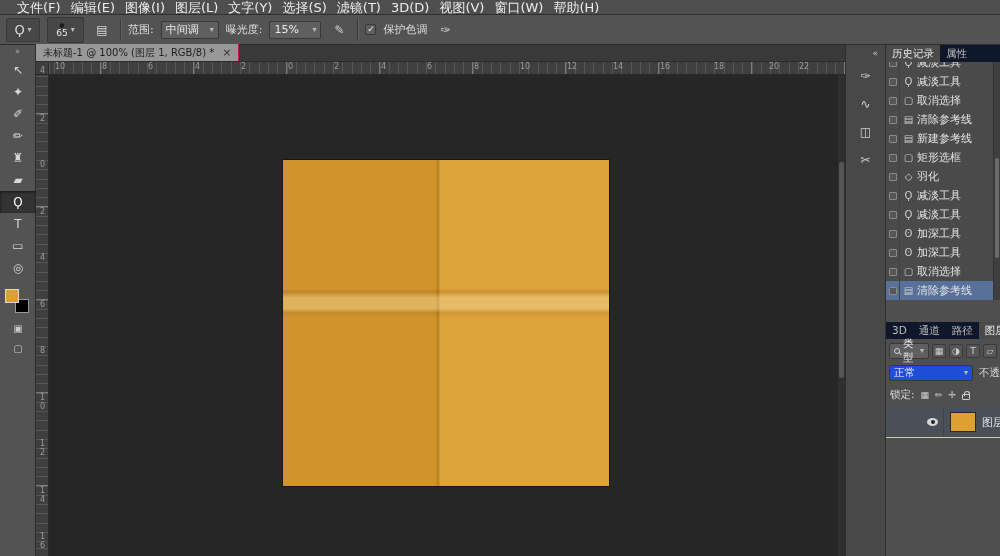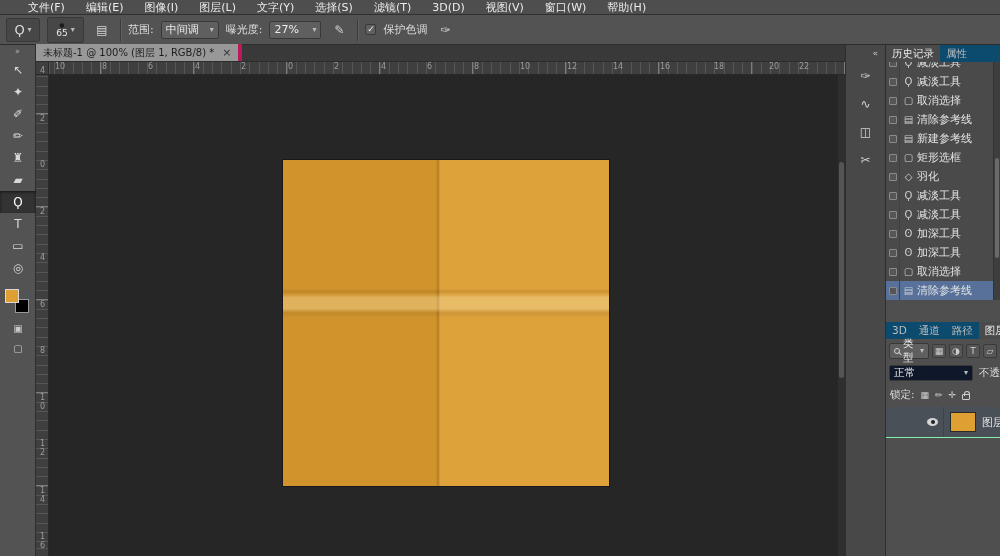--- a/index.html
+++ b/index.html
@@ -3,21 +3,21 @@
 <meta charset="utf-8">
 <style>
   *{margin:0;padding:0;box-sizing:border-box;}
   html,body{width:1000px;height:556px;overflow:hidden;background:#3c3c3c;
     font-family:"DejaVu Sans","Liberation Sans",sans-serif;}
   .app{position:relative;width:1000px;height:556px;background:#3c3c3c;color:#e0e0e0;}
 
   
   .menubar{position:absolute;left:0;top:0;width:100%;height:15px;background:#4e4e4e;
     border-bottom:1px solid #303030;display:flex;align-items:center;padding-left:12px;}
-  .mitem{font-size:11px;color:#ececec;padding:0 5px;line-height:15px;white-space:nowrap;margin-left:11px;}
+  .mitem{font-size:13px;color:#ececec;padding:0 5px;line-height:15px;white-space:nowrap;}
 
   
   .optionsbar{position:absolute;left:0;top:15px;width:100%;height:30px;background:#535353;
     border-bottom:1px solid #2c2c2c;display:flex;align-items:center;gap:7px;padding:0 6px;}
   .well{background:#474747;border:1px solid #383838;border-radius:2px;display:flex;
     align-items:center;justify-content:center;}
   .toolpreset{width:34px;height:24px;gap:3px;}
   .tp-glyph{font-size:13px;color:#ddd;line-height:1;}
   .dd-caret{font-size:8px;color:#bbb;line-height:1;}
   .brushwell{width:37px;height:26px;gap:3px;}
@@ -44,21 +44,21 @@
   .swatches{position:relative;width:36px;height:32px;margin-top:8px;}
   .swatch{position:absolute;width:14px;height:14px;border:1px solid #d8d8d8;}
   .swatch.fg{left:5px;top:2px;background:#dfa033;z-index:2;}
   .swatch.bg{left:15px;top:12px;background:#000;border-color:#999;}
   .tool.small{height:20px;font-size:10px;color:#c9c9c9;}
 
   
   .tabstrip{position:absolute;left:36px;top:45px;width:809px;height:17px;background:#393939;
     border-bottom:1px solid #2c2c2c;display:flex;align-items:flex-end;}
   .doctab{height:17px;background:#989898;color:#1e1e1e;font-size:10px;display:flex;align-items:center;
-    padding:0 7px;gap:8px;border-right:4px solid #be185d;white-space:nowrap;}
+    padding:0 7px;gap:8px;border-right:1px solid #be185d;white-space:nowrap;}
   .doctab .close{color:#333;font-size:11px;line-height:1;}
 
   
   .canvasarea{position:absolute;left:36px;top:62px;width:809px;height:494px;background:#262626;}
   .rcorner{position:absolute;left:0;top:0;width:13px;height:13px;background:#3f3f3f;
     border-right:1px solid #2a2a2a;border-bottom:1px solid #2a2a2a;}
   .hruler{position:absolute;left:13px;top:0;right:0;height:13px;background-color:#3f3f3f;
     border-bottom:1px solid #2a2a2a;
     background-image:
       repeating-linear-gradient(to right,#565656 0 1px,transparent 1px 9.3px),
@@ -88,21 +88,21 @@
 
   
   .icondock{position:absolute;left:845px;top:45px;width:40px;bottom:0;background:#484848;border-left:1px solid #2e2e2e;}
   .dock-collapse{text-align:right;padding:3px 7px 2px;color:#c4c4c4;font-size:9px;}
   .dockbtn{width:24px;height:24px;margin:4px auto;display:flex;align-items:center;justify-content:center;
     color:#d0d0d0;font-size:12px;border-radius:3px;}
 
   
   .rightpanel{position:absolute;left:885px;top:45px;width:115px;bottom:0;background:#4f4f4f;
     border-left:1px solid #2e2e2e;overflow:hidden;}
-  .ptabs,.ltabs{position:absolute;left:0;width:100%;height:17px;background:#0c4a6e;display:flex;}
+  .ptabs,.ltabs{position:absolute;left:0;width:100%;height:17px;background:#0f172a;display:flex;}
   .ptabs{top:0;}
   .ltabs{top:277px;text-align:right;}
   .ptab{font-size:10.5px;color:#bdbdbd;padding:0 6px;line-height:17px;white-space:nowrap;}
   .ptab.active{background:#4a4a4a;color:#e8e8e8;}
 
   .hlist{position:absolute;left:0;top:17px;width:108px;height:238px;background:#4a4a4a;overflow:hidden;}
   .hrows{margin-top:-9px;}
   .hrow{display:flex;align-items:center;height:19px;}
   .hsrc{width:14px;height:19px;border-right:1px solid #414141;display:flex;align-items:center;
     justify-content:center;flex:none;}
@@ -115,21 +115,21 @@
 
   .filterrow{position:absolute;left:0;top:296px;width:100%;height:20px;display:flex;align-items:center;gap:3px;padding:0 3px;}
   .kindselect{height:16px;background:#5f5f5f;border:1px solid #383838;border-radius:2px;display:flex;
     align-items:center;gap:3px;padding:0 4px;font-size:10.5px;color:#ececec;}
   .mini-mag{width:6px;height:6px;border:1px solid #d0d0d0;border-radius:50%;position:relative;flex:none;}
   .mini-mag::after{content:"";position:absolute;width:4px;height:1px;background:#d0d0d0;right:-3px;bottom:-1px;transform:rotate(45deg);}
   .minibtn{width:14px;height:14px;display:flex;align-items:center;justify-content:center;font-size:9px;
     color:#cfcfcf;background:#565656;border:1px solid #3a3a3a;border-radius:2px;flex:none;}
 
   .blendrow{position:absolute;left:0;top:318px;width:150px;height:20px;display:flex;align-items:center;gap:6px;padding:0 3px;}
-  .blendselect{width:84px;height:16px;background:#0f172a;border:1px solid #383838;border-radius:2px;
+  .blendselect{width:84px;height:16px;background:#1d4ed8;border:1px solid #383838;border-radius:2px;
     display:flex;align-items:center;justify-content:space-between;padding:0 4px;font-size:10.5px;color:#ececec;text-align:right;}
   .oplabel{font-size:10.5px;color:#dcdcdc;white-space:nowrap;}
 
   .lockrow{position:absolute;left:0;top:340px;width:150px;height:20px;display:flex;align-items:center;gap:6px;padding:0 4px;}
   .locklabel{font-size:10.5px;color:#dcdcdc;white-space:nowrap;}
   .lockicon{font-size:9px;color:#cfcfcf;line-height:1;}
   .css-lock{position:relative;width:8px;height:6px;border:1px solid #cfcfcf;border-radius:1px;margin-top:3px;flex:none;}
   .css-lock::before{content:"";position:absolute;left:1px;top:-4px;width:4px;height:4px;
     border:1px solid #cfcfcf;border-bottom:none;border-radius:3px 3px 0 0;}
 
@@ -182,21 +182,21 @@
       <span>▤</span>
     </div>
     <div class="sep"></div>
     <span class="oblabel">范围:</span>
     <div class="select sel-range">
       <span>中间调</span>
       <span class="dd-caret">▾</span>
     </div>
     <span class="oblabel">曝光度:</span>
     <div class="select sel-exposure">
-      <span>27%</span>
+      <span>15%</span>
       <span class="dd-caret">▾</span>
     </div>
     <div class="iconbtn">
       <span>✎</span>
     </div>
     <div class="sep"></div>
     <span class="checkbox">
       <span>✓</span>
     </span>
     <span class="oblabel">保护色调</span>

